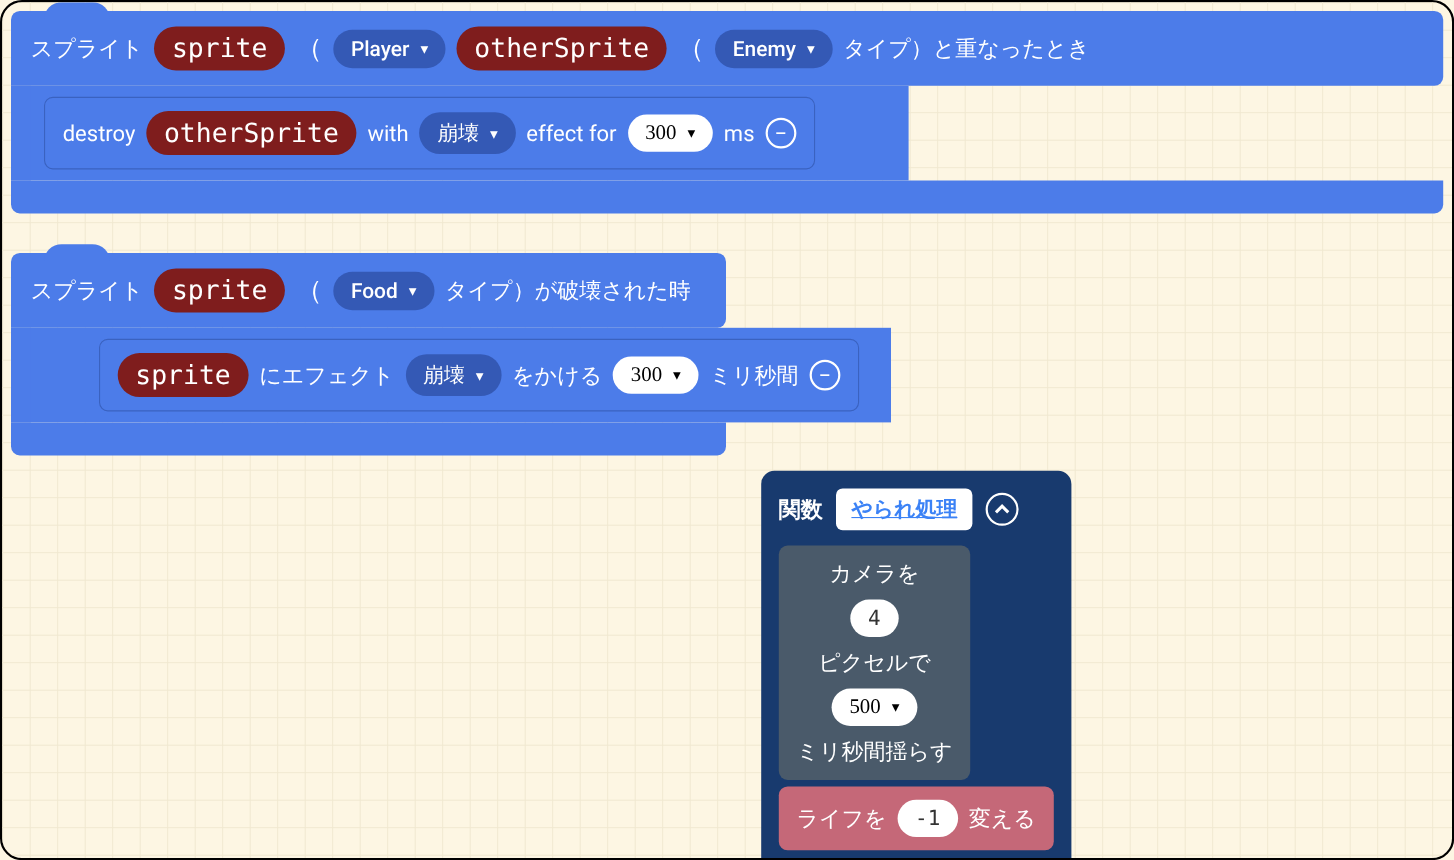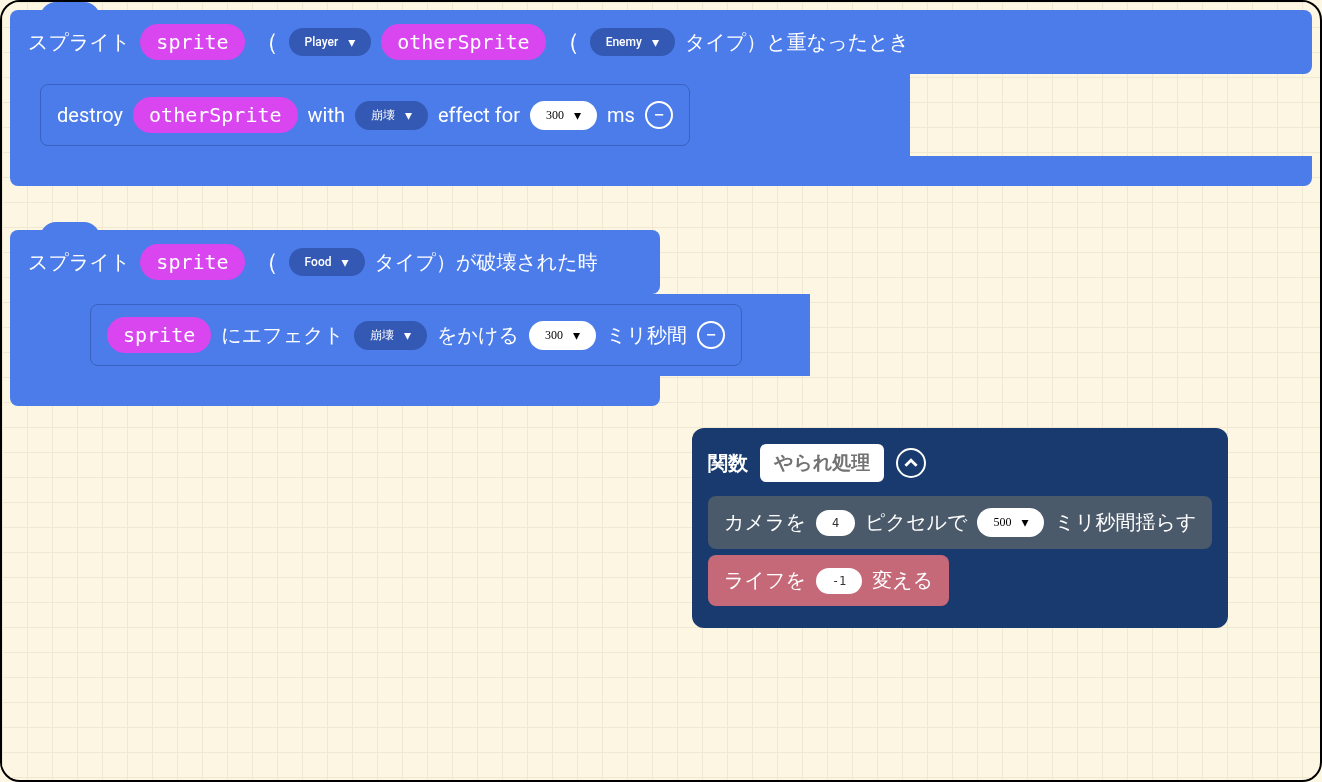--- a/index.html
+++ b/index.html
@@ -69,27 +69,27 @@
   padding: 12px 16px;
   font-size: 20px;
   display: inline-flex;
   align-items: center;
   gap: 10px;
   white-space: nowrap;
 }
 .pill {
   border-radius: 20px;
   padding: 6px 16px;
-  font-size: 12px;
+  font-size: 19px;
   font-weight: 500;
   display: inline-flex;
   align-items: center;
   gap: 6px;
 }
-.pill-red { background: #d946ef; color: #fff; font-family: monospace; font-size: 20px; }
+.pill-red { background: #7f1d1d; color: #fff; font-family: monospace; font-size: 24px; }
 .pill-darkblue { background: #3459b5; color: #fff; }
 .pill-white { background: #fff; color: #000000; font-family: Liberation Serif, serif; }
 .pill-white-mono { background: #fff; color: #333; font-family: monospace; }
 .caret-down::after {
   content: "▾";
   margin-left: 4px;
   font-size: 14px;
 }
 .paren { font-size: 24px; font-weight: 300; }
 .minus-icon {
@@ -109,24 +109,25 @@
   display: flex;
   align-items: center;
   gap: 12px;
   color: #fff;
   font-size: 20px;
   font-weight: 600;
   margin-bottom: 14px;
 }
 .func-name-box {
   background: #fff;
-  color: #737373;
+  color: #3b82f6;
   padding: 6px 14px;
   border-radius: 6px;
   font-size: 19px;
+  text-decoration: underline;
 }
 .collapse-icon {
   width: 30px; height: 30px;
   border: 2px solid #fff;
   border-radius: 50%;
   display: flex;
   align-items: center; justify-content: center;
   color: #fff;
 }
 .stmt-block {
@@ -135,41 +136,41 @@
   color: #fff;
   font-size: 20px;
   display: flex;
   align-items: center;
   gap: 10px;
   margin-bottom: 6px;
   white-space: nowrap;
   width: fit-content;
 }
 .stmt-pink { background: #d63384; }
-.stmt-slate { background: #4a5a6a; }
+.stmt-slate { background: #4a5a6a; flex-direction: column; }
 .stmt-rose { background: #c56878; }
 .sub-pill-pink { background: #aa2968; border-radius: 8px; padding: 8px 14px; display: inline-flex; align-items: center; gap: 6px; }
 </style>
 </head>
 <body>
 
 <div class="grid-bg"></div>
 
 <div class="block-container" style="left:8px; top:8px;">
   <div class="hat-block" style="border-radius:8px 8px 8px 0; width:1302px;">
     <span>スプライト</span>
     <span class="pill pill-red">sprite</span>
     <span class="paren">（</span>
     <span class="pill pill-darkblue caret-down">Player</span>
     <span class="pill pill-red">otherSprite</span>
     <span class="paren">（</span>
     <span class="pill pill-darkblue caret-down">Enemy</span>
     <span>タイプ）と重なったとき</span>
   </div>
-  <div class="c-body" style="width:900px;">
+  <div class="c-body" style="width:816px;">
     <div class="inner-block">
       <span>destroy</span>
       <span class="pill pill-red">otherSprite</span>
       <span>with</span>
       <span class="pill pill-darkblue caret-down">崩壊</span>
       <span>effect for</span>
       <span class="pill pill-white caret-down">300</span>
       <span>ms</span>
       <span class="minus-icon">−</span>
     </div>

